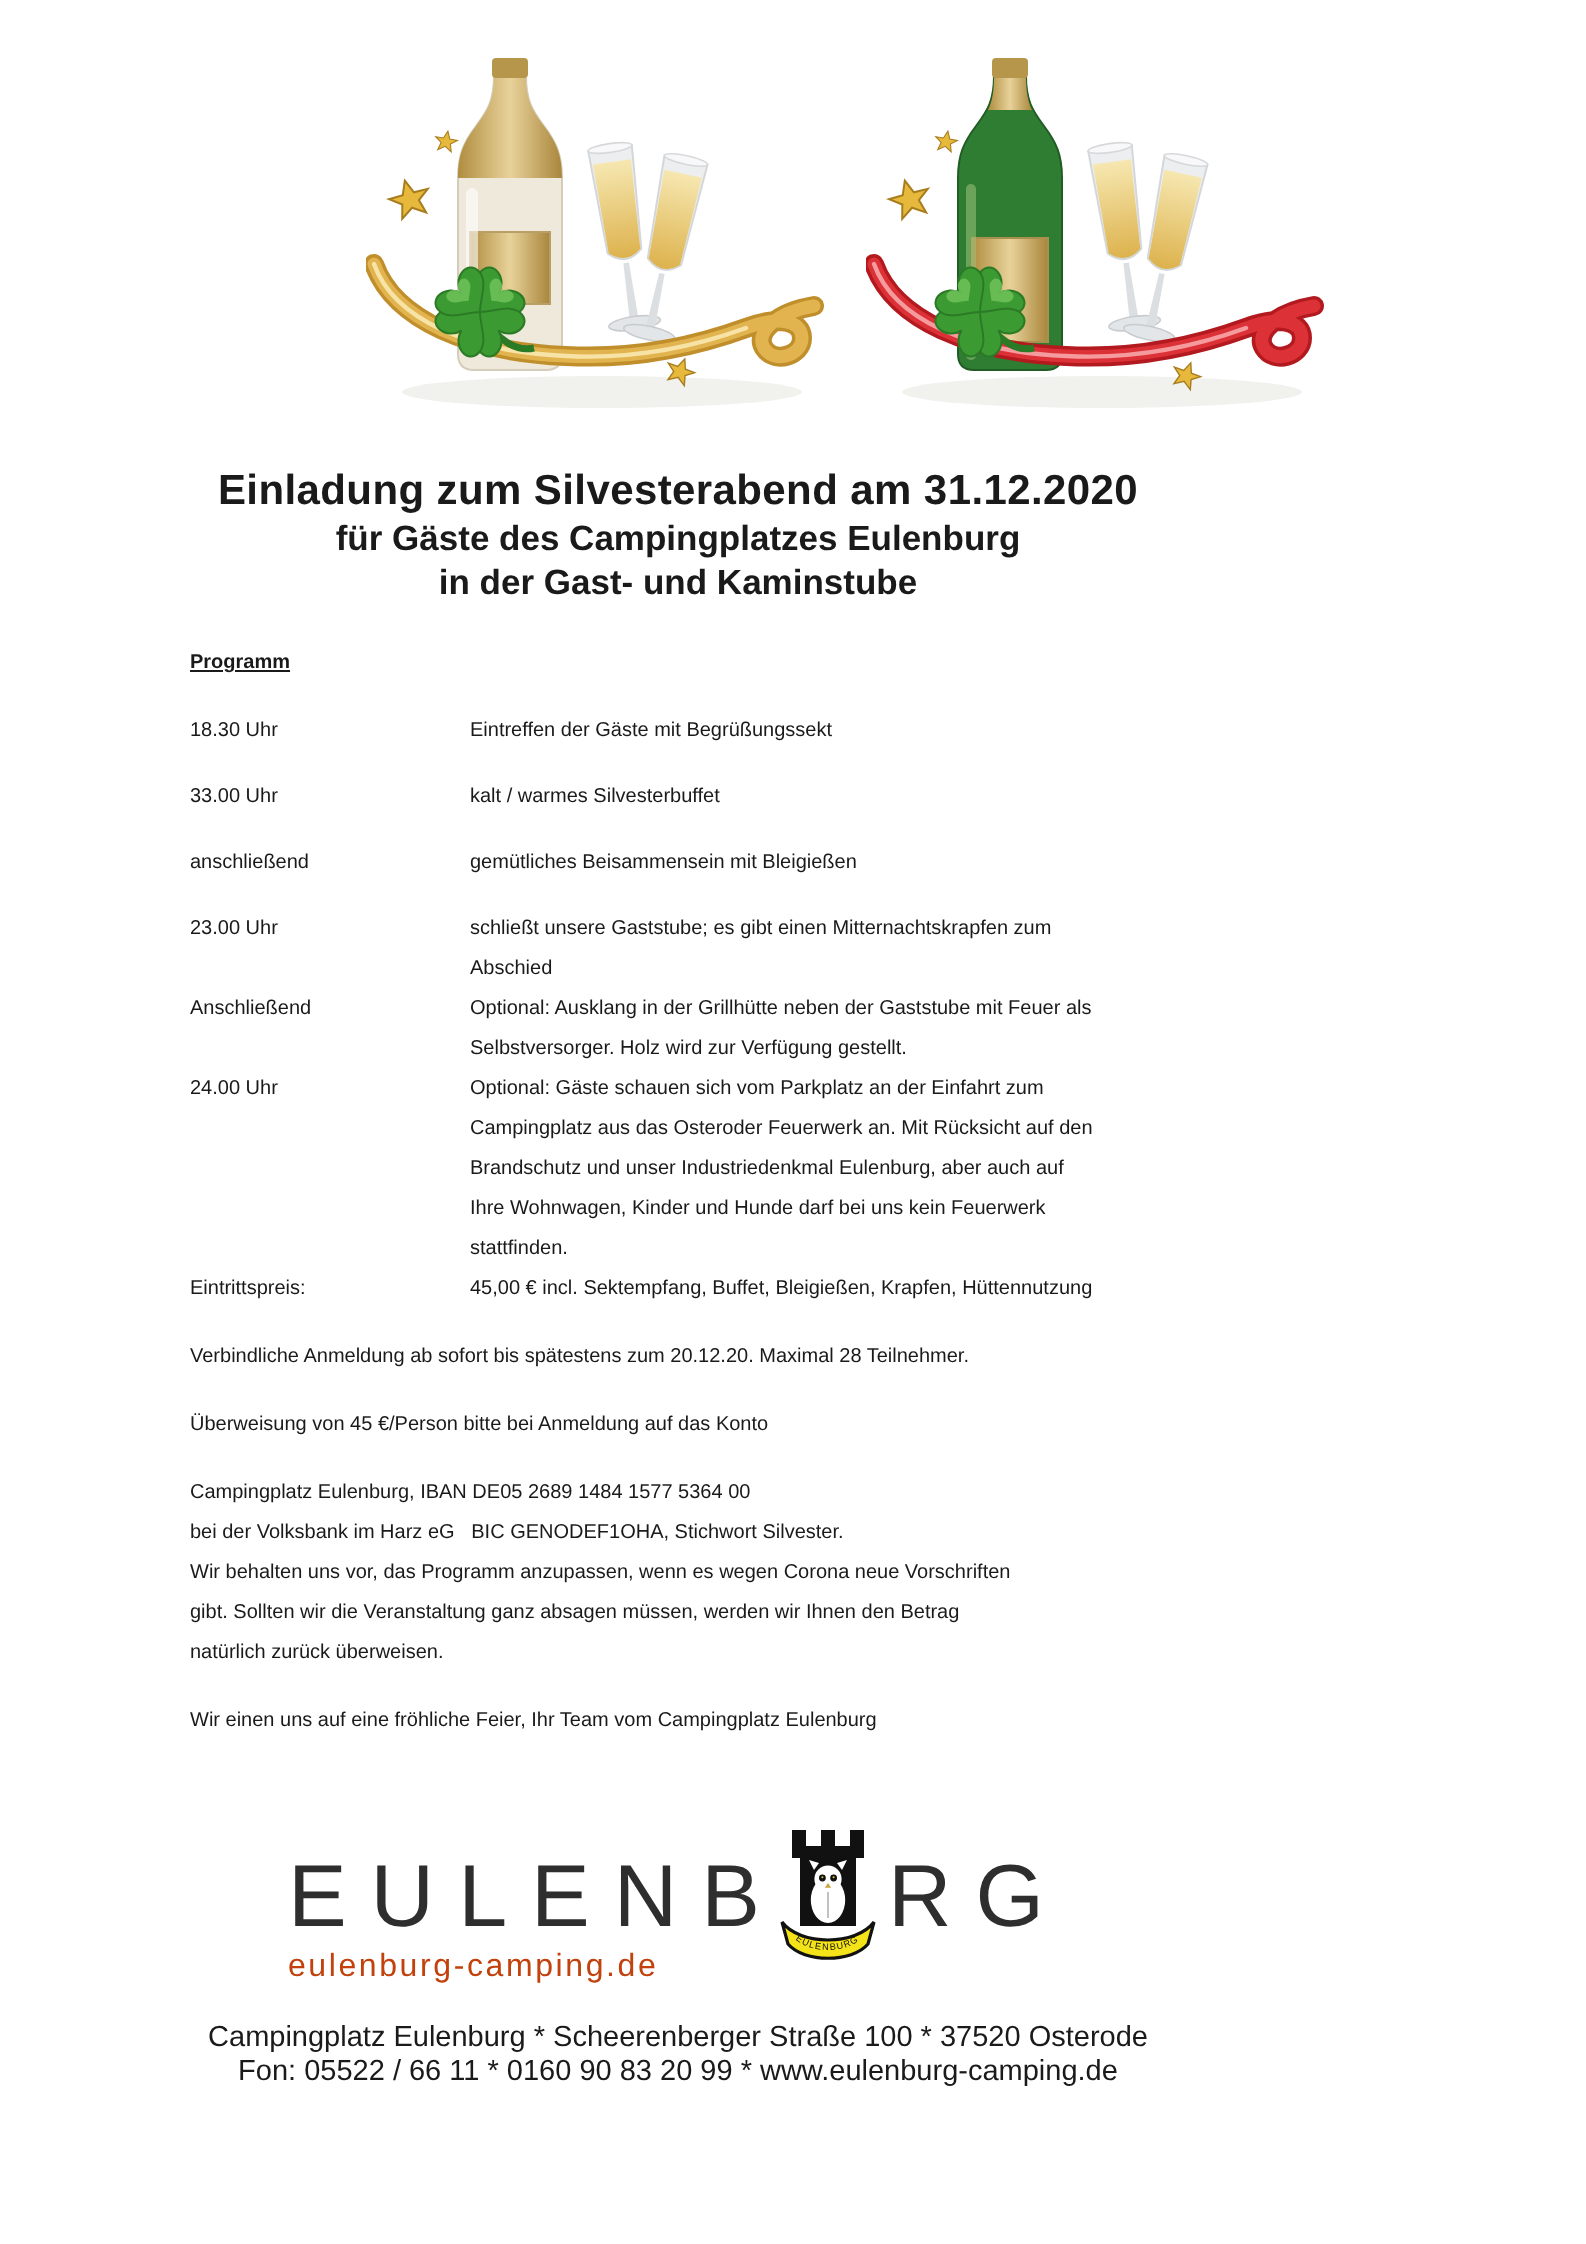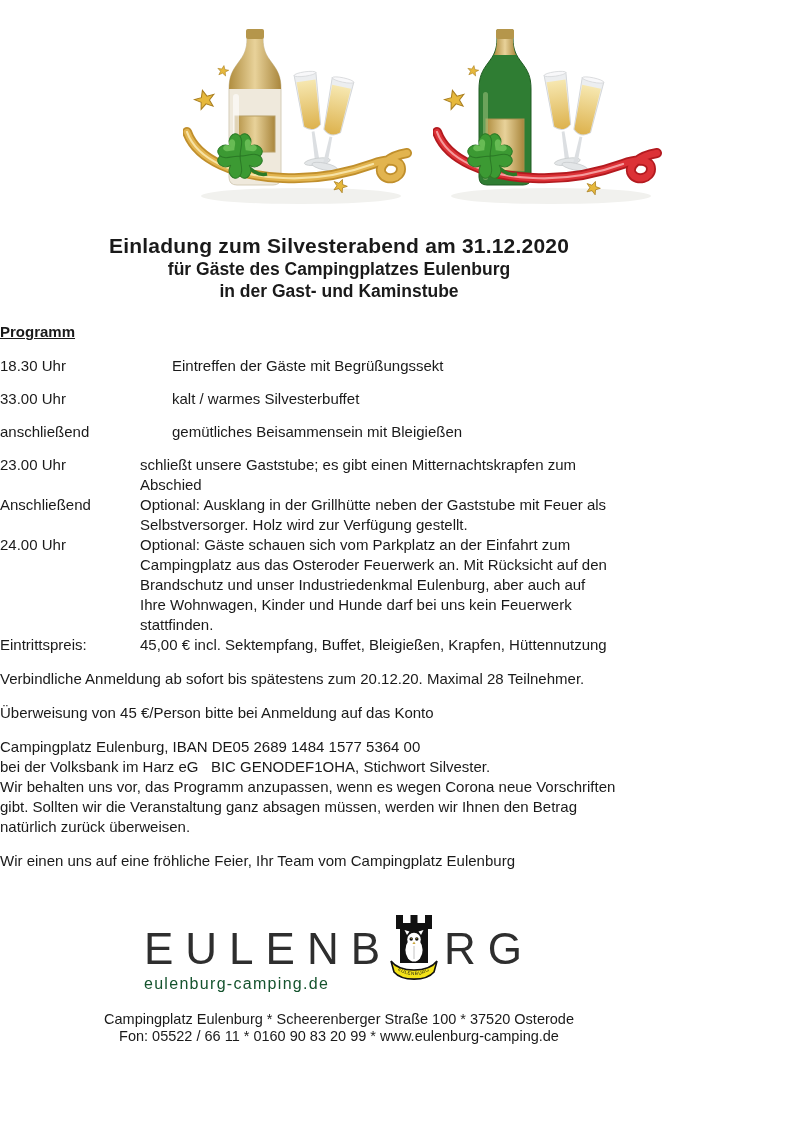--- a/index.html
+++ b/index.html
@@ -8,35 +8,35 @@
     width:678px; height:1122px; background:#ffffff; overflow:hidden;
     font-family:"Liberation Sans", sans-serif; color:#1a1a1a; position:relative;
   }
   
   .hero { display:flex; gap:10px; padding-top:24px; margin-left:183px; height:214px; }
   .hero-img { display:block; }
   
   .title { margin-top:20px; text-align:center; font-size:21px; font-weight:bold; letter-spacing:.2px; }
   .subtitle { margin-top:1px; text-align:center; font-size:17.5px; font-weight:bold; }
   
-  .content { font-size:15px; line-height:20px; }
+  .content { margin-left:95px; font-size:10px; line-height:20px; }
   .prog-heading { margin-top:20px; font-weight:bold; text-decoration:underline; }
   #program-rows { margin-top:14px; }
   .prog-row { display:flex; }
-  .prog-row.gap { margin-bottom:13px;gap:32px; }
+  .prog-row.gap { margin-bottom:13px; }
   .prog-time { flex:0 0 140px; white-space:pre; }
   .prog-lines { flex:1 1 auto; }
   .text-line { white-space:pre; }
   .body-block { margin-top:14px; }
   
   .logo-area { margin-top:42px; display:flex; justify-content:center; }
   .logo-word { display:flex; align-items:center; font-size:44px; font-weight:400;
                letter-spacing:12px; color:#2e2e2e; height:72px; }
   .logo-crest { margin:0 4px 6px -4px; flex:0 0 auto; }
-  .logo-url { font-size:16px; color:#14532d; letter-spacing:1.3px; margin-top:-10px; }
+  .logo-url { font-size:16px; color:#c2410c; letter-spacing:1.3px; margin-top:-10px; }
   
   .footer { margin-top:18px; text-align:center; font-weight:normal; font-size:14.5px; line-height:17px; }
 </style>
 </head>
 <body>
 
 <div class="page">
 
   <div class="hero">
 

